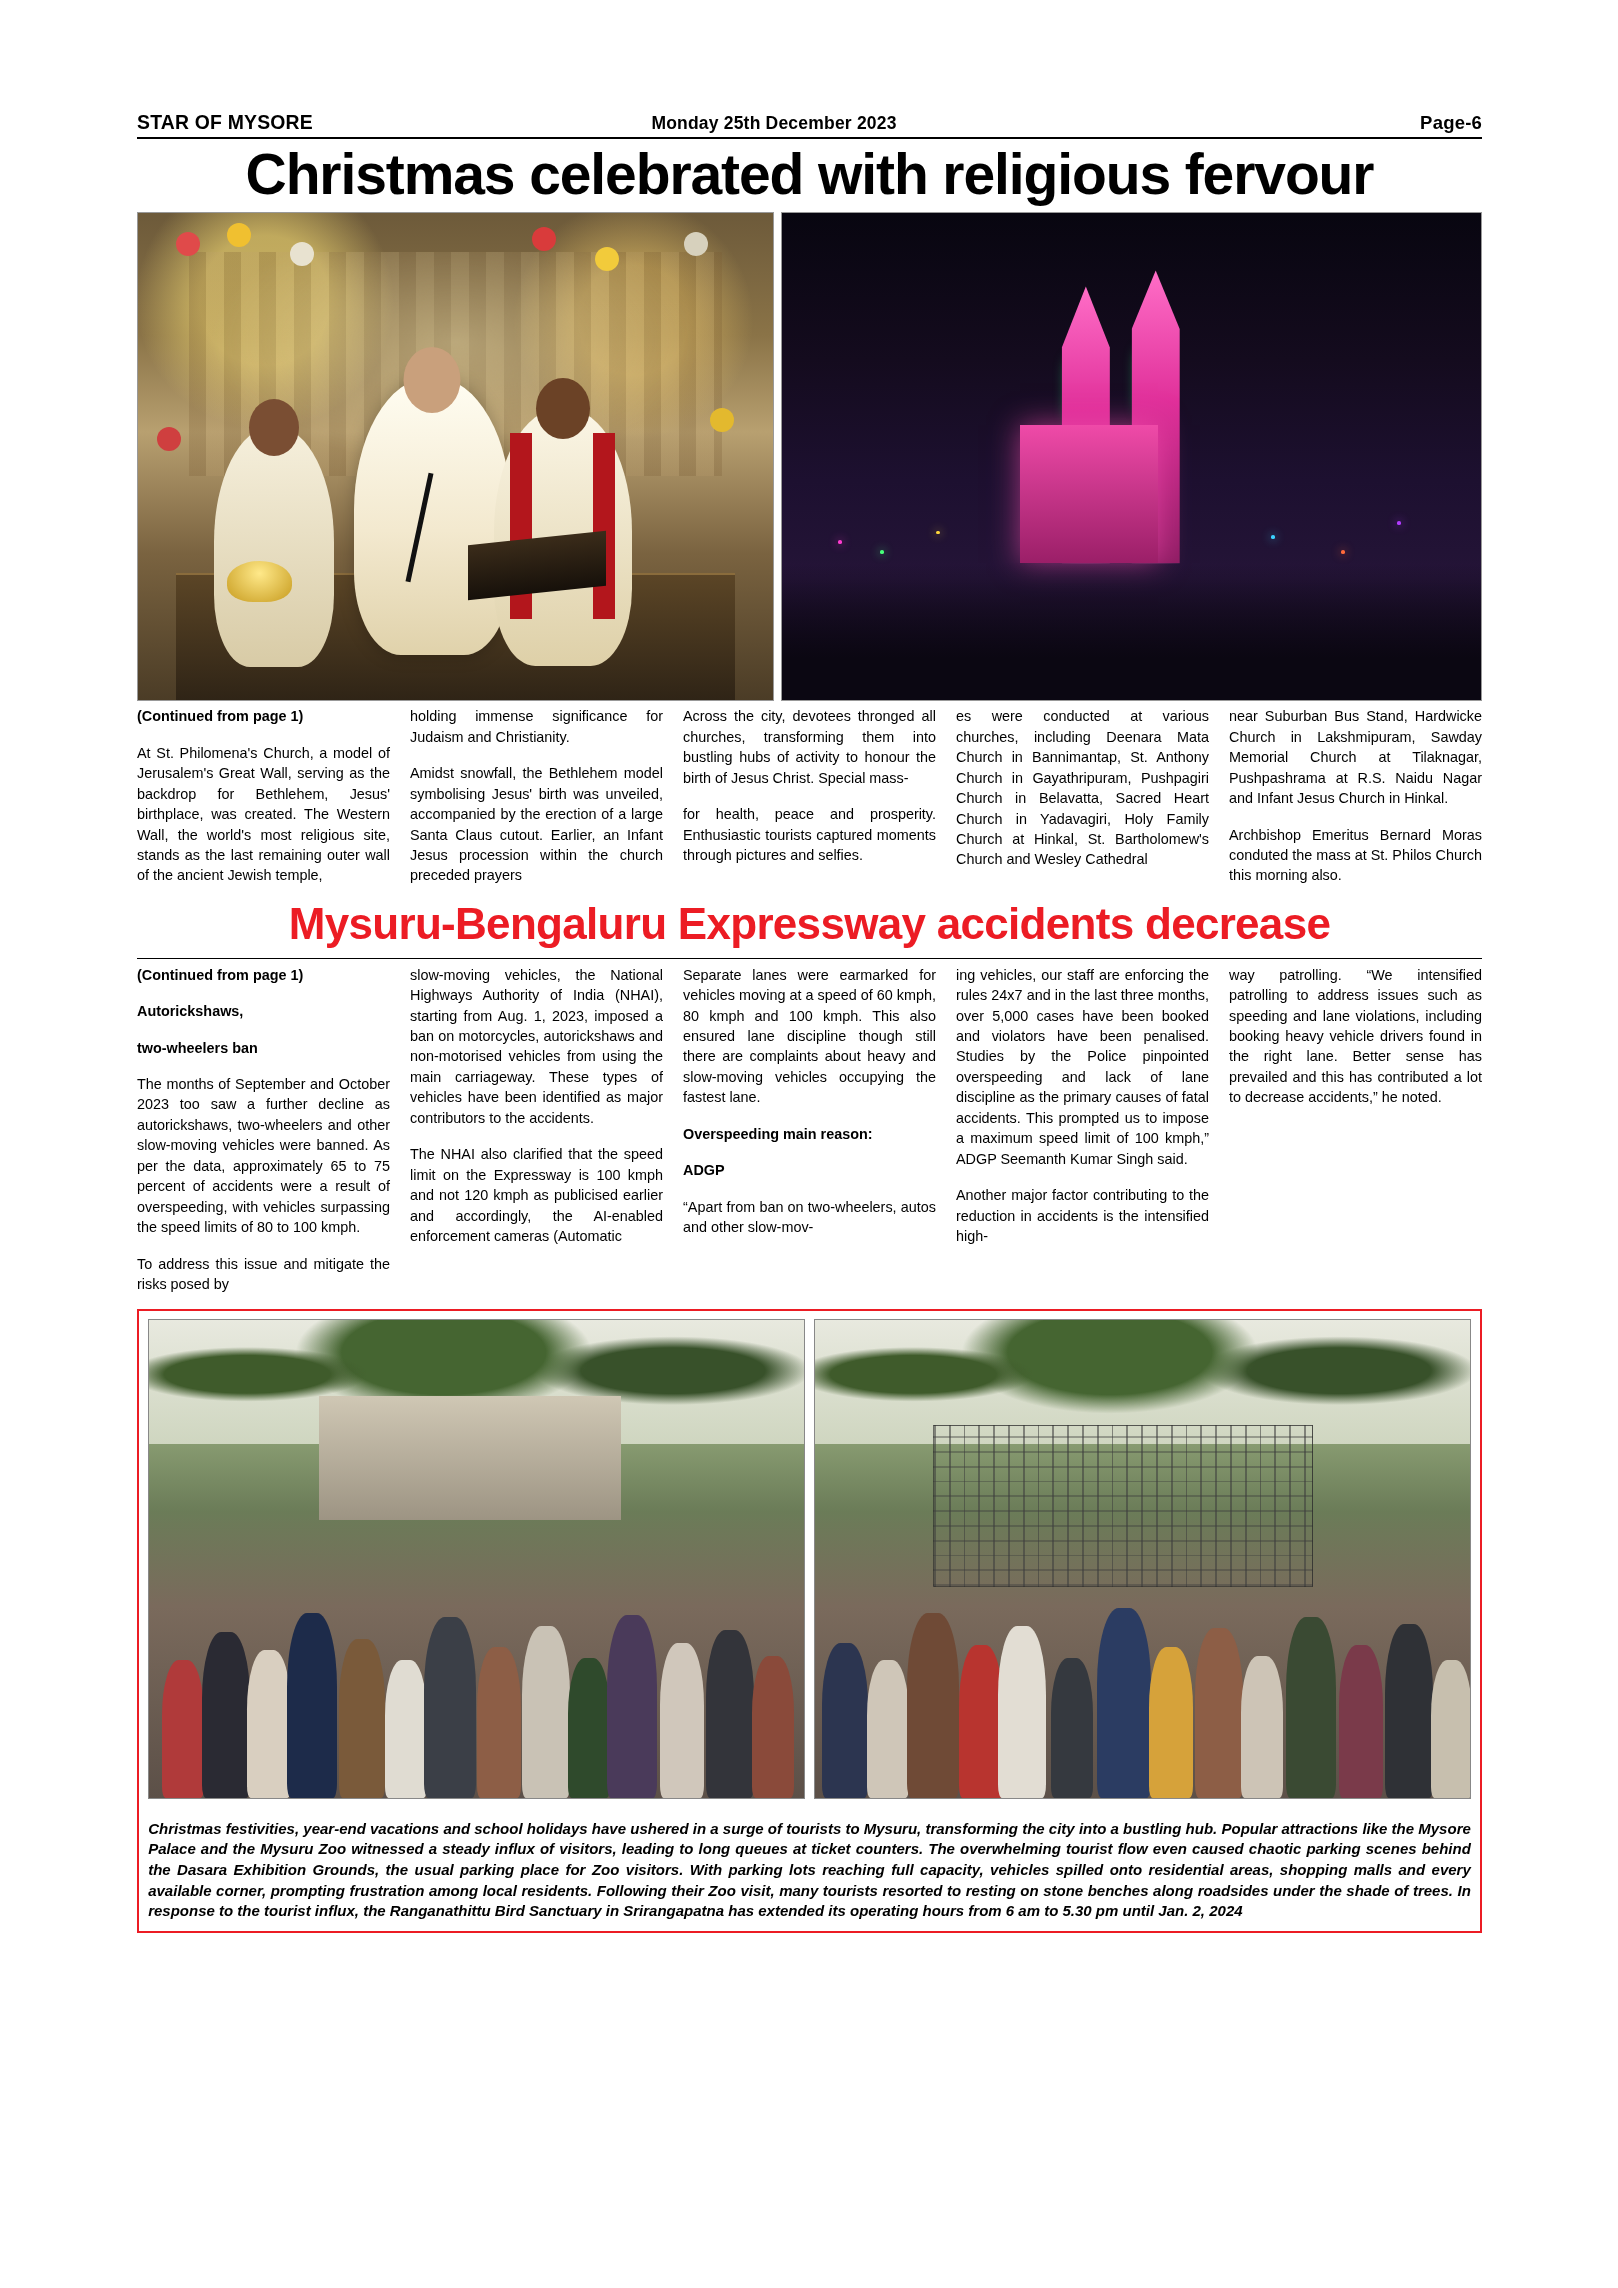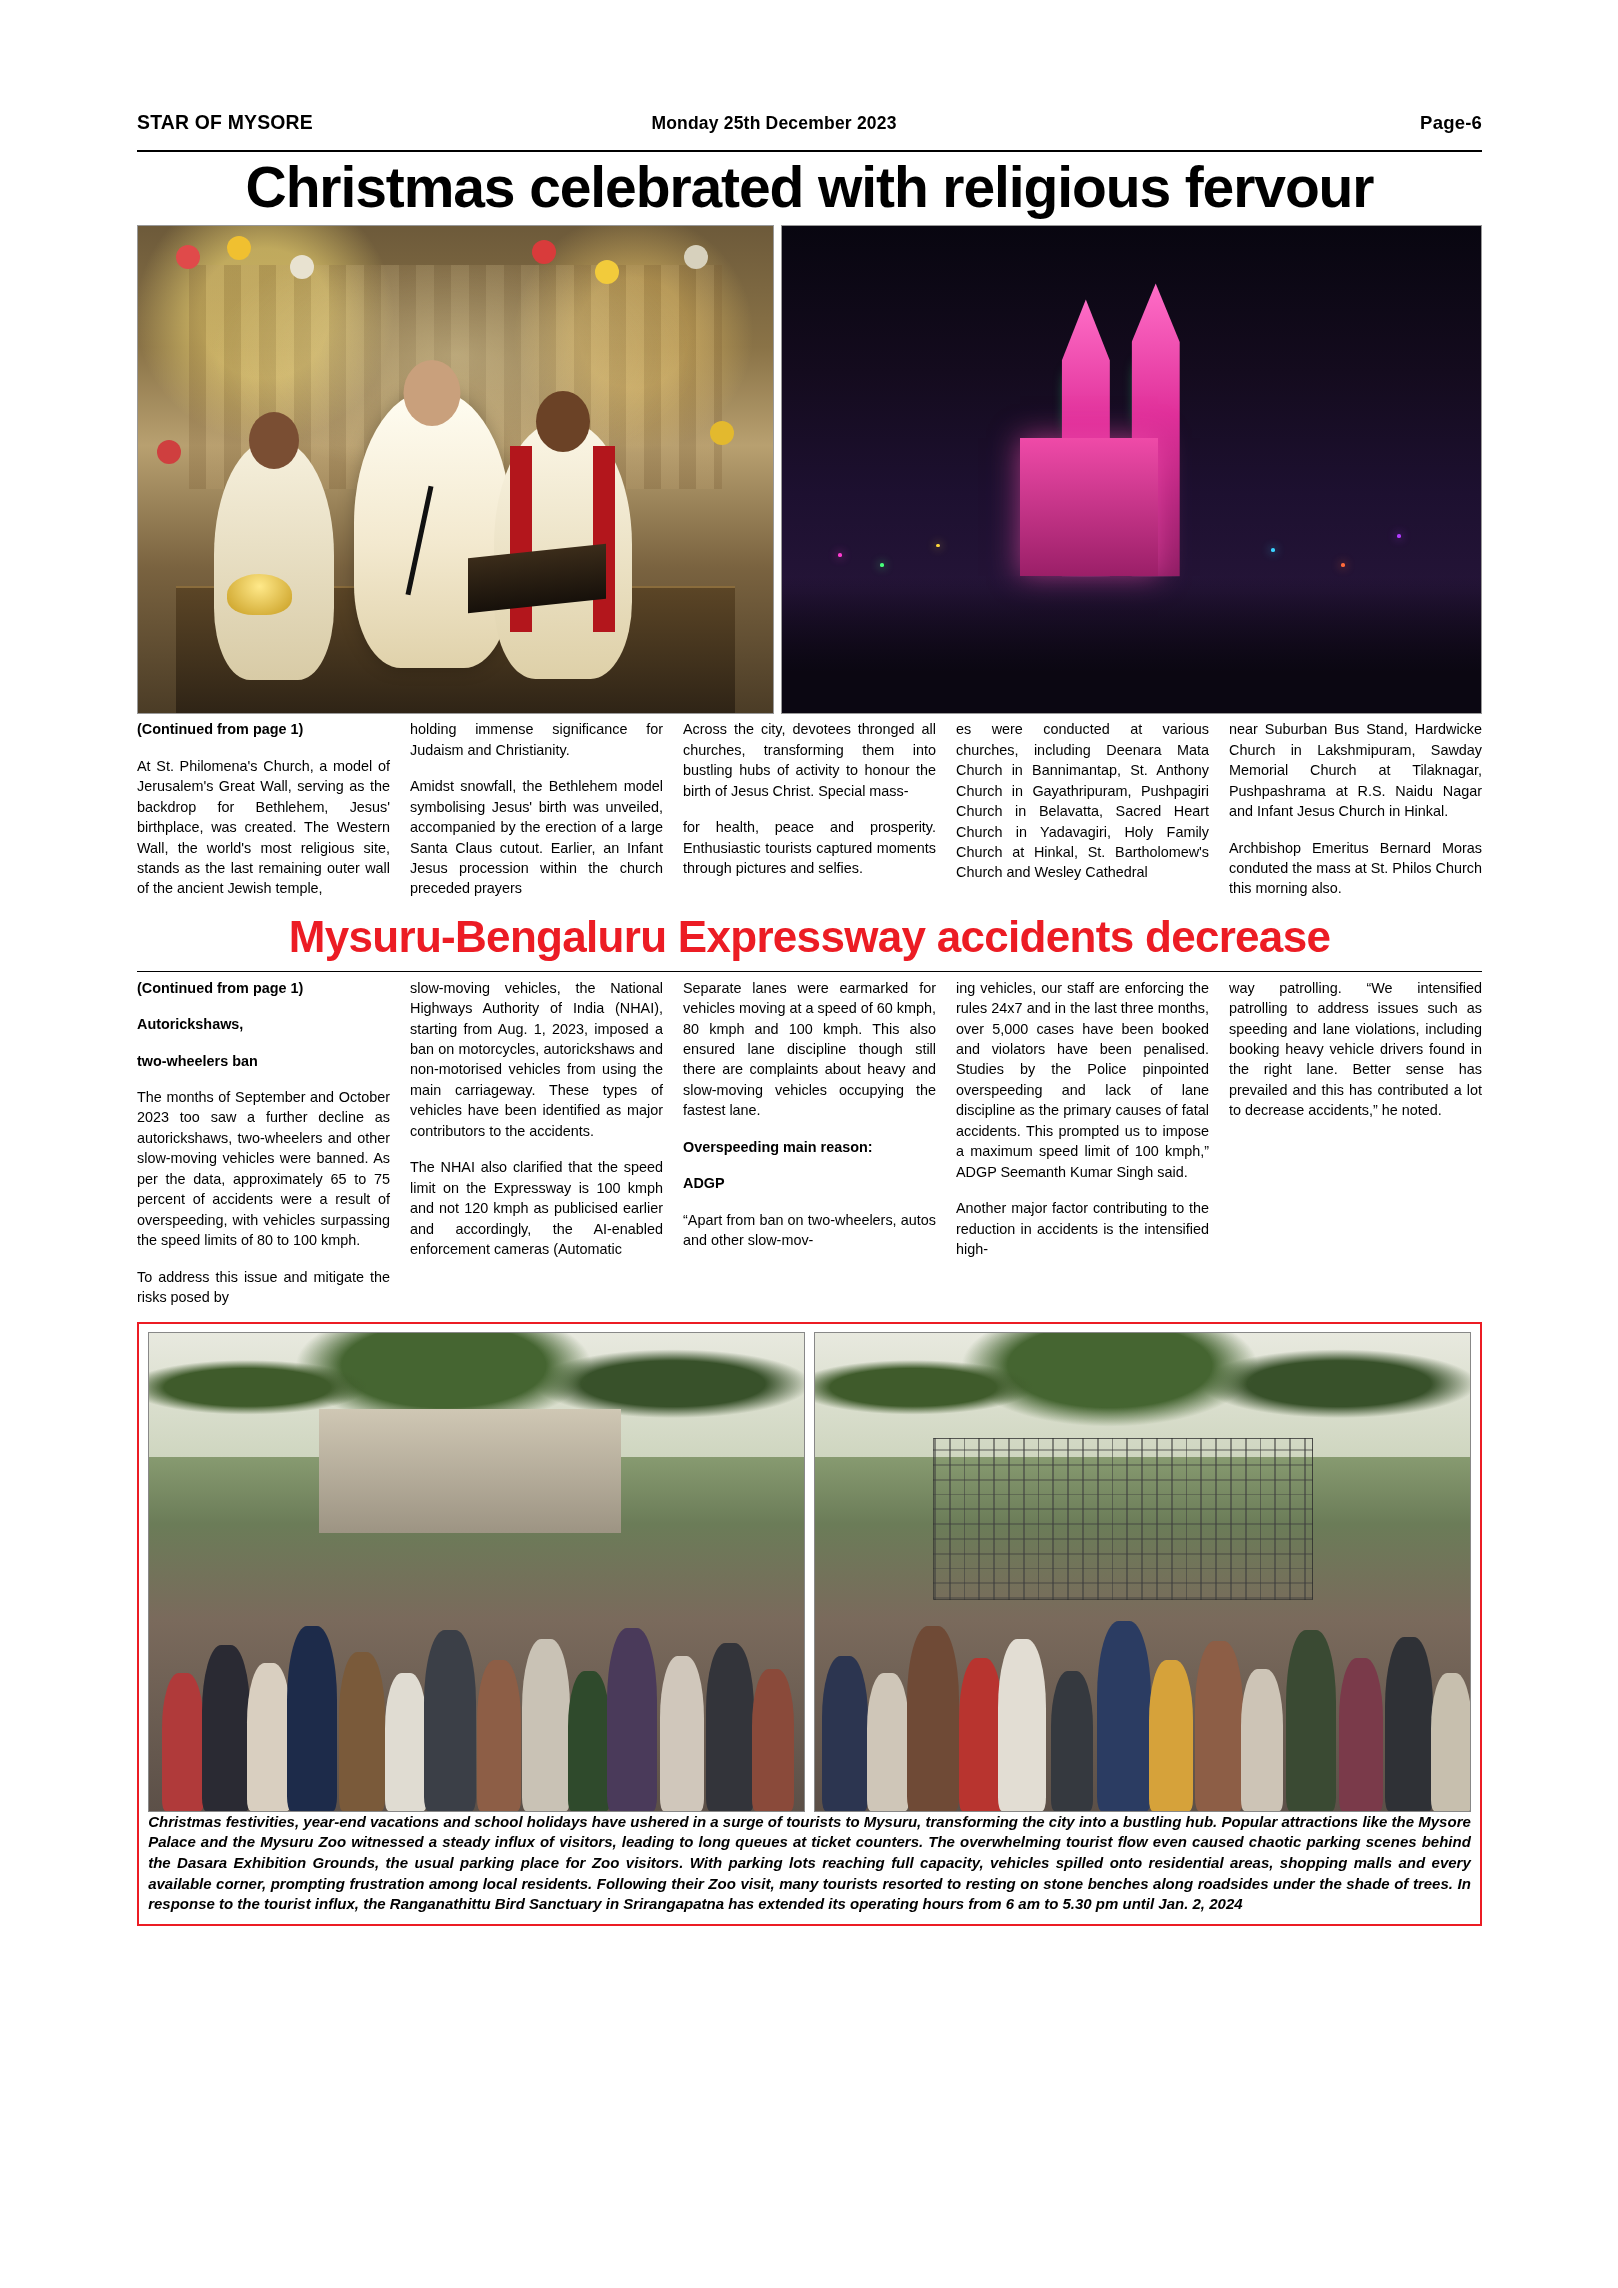--- a/index.html
+++ b/index.html
@@ -20,21 +20,21 @@
   }
 
   
   .masthead {
     display: flex;
     align-items: baseline;
     justify-content: space-between;
     font-size: 18.5px;
     font-weight: bold;
     letter-spacing: 0.2px;
-    padding-bottom: 16px;
+    padding-bottom: 3px;
   }
   .masthead .mh-left { font-size: 19.4px; }
   .masthead .mh-center { font-size: 17.5px; flex: 0 0 auto; margin-left: -185px;}
   .masthead .mh-right { font-size: 18.5px; }
   .rule-thick { border-top: 2.8px solid #000; margin-bottom: 5.5px; }
 
   
   h1.headline {
     font-family: "Liberation Sans", sans-serif;
     font-weight: bold;
@@ -180,21 +180,21 @@
     margin: 3.7px 0 7.4px 3.7px;
   }
   .tourist-photos { display:flex; gap: 9.2px; }
   .tphoto { flex: 1 1 0; height: 480px; border:0.9px solid #888; position:relative; overflow:hidden; }
   .tourist-caption {
     font-size: 15px;
     font-style: italic;
     font-weight: bold;
     line-height: 1.38;
     text-align: justify;
-    margin-top: 0;
+    margin-top: 20px;
   }
 
   
   .crowd-photo { width:100%; height:100%; position:relative;
     background: linear-gradient(180deg,#b9c6a3 0%, #8fa377 22%, #6b7c58 40%, #7a6a5c 60%, #5c5048 100%); }
   .crowd-photo .sky { position:absolute; left:0; top:0; width:100%; height:26%;
     background: linear-gradient(180deg,#e8e9df,#cfd6c0); }
   .crowd-photo .trees { position:absolute; left:0; top:0; width:100%; height:38%;
     background: radial-gradient(ellipse at 15% 30%, #3f5b2b 0 83px, rgba(0,0,0,0) 120px),
                 radial-gradient(ellipse at 45% 18%, #456531 0 102px, rgba(0,0,0,0) 148px),

